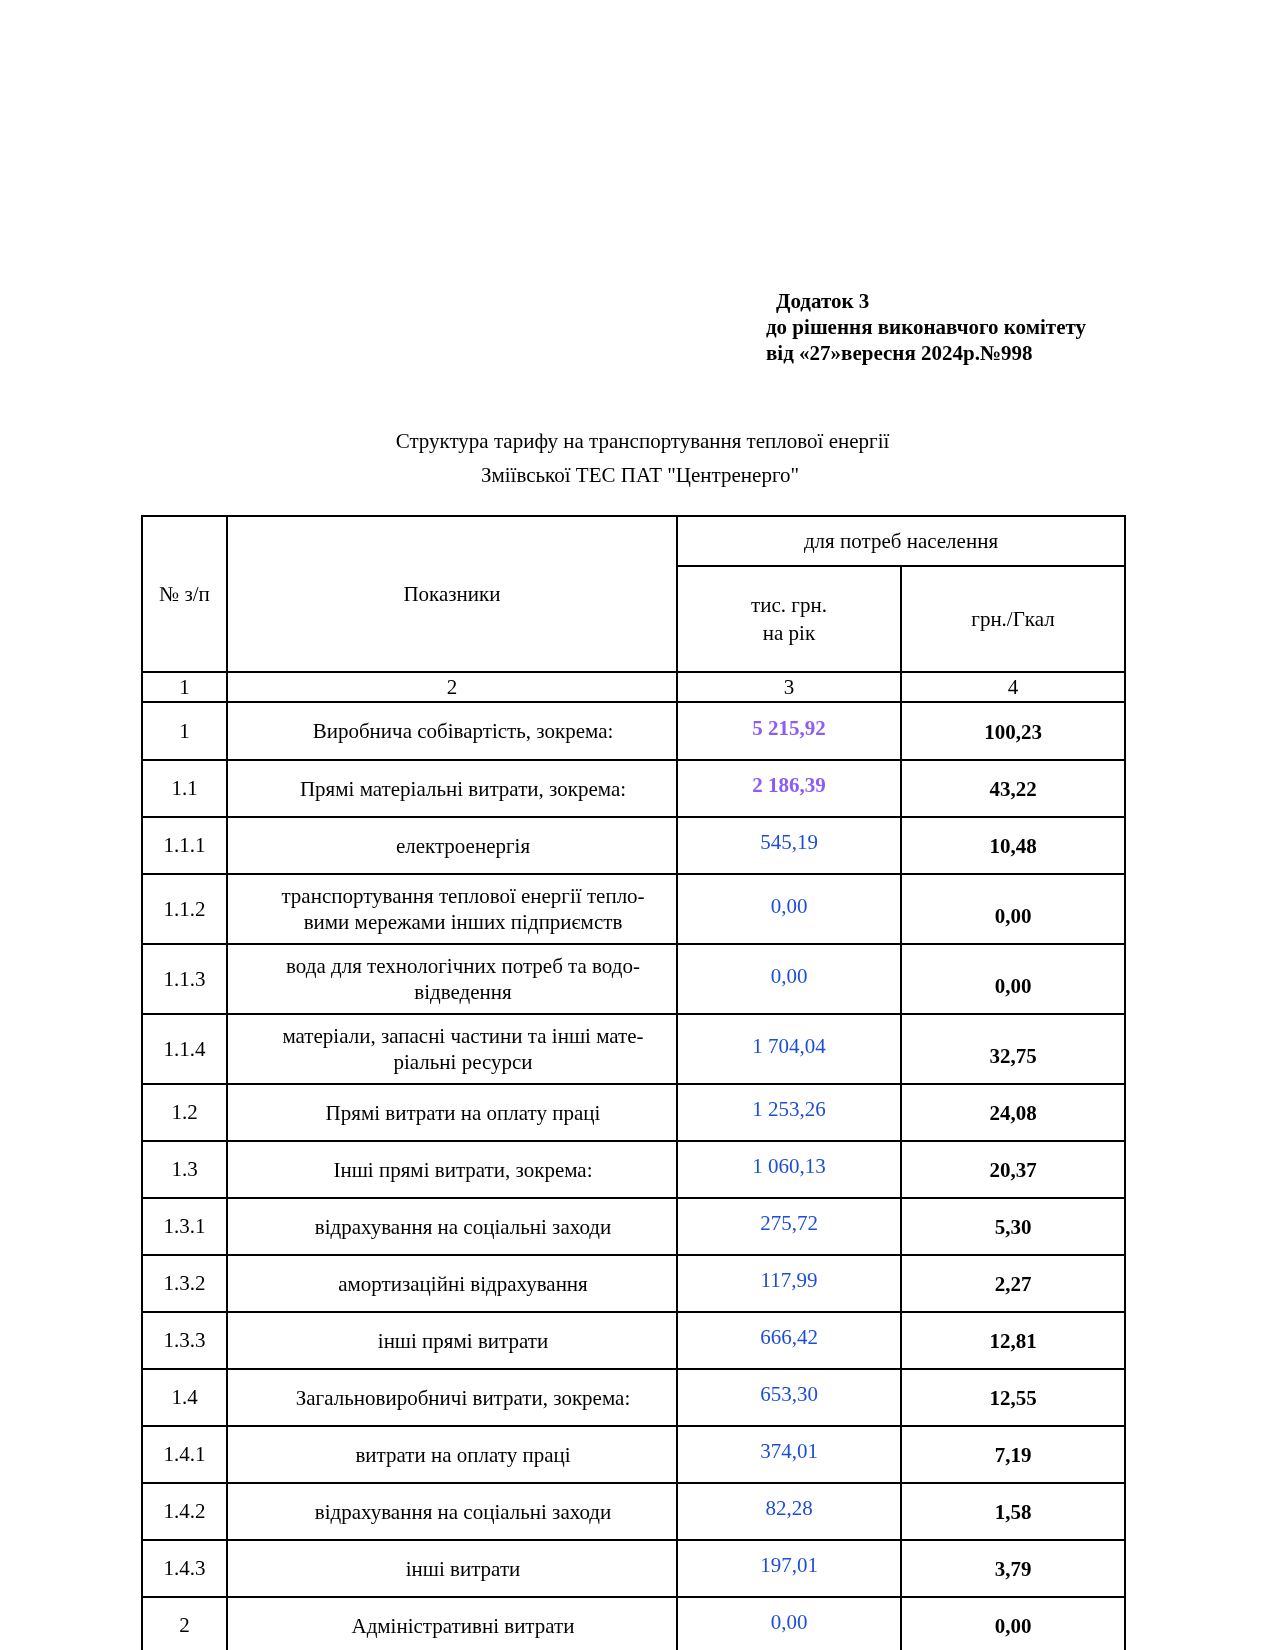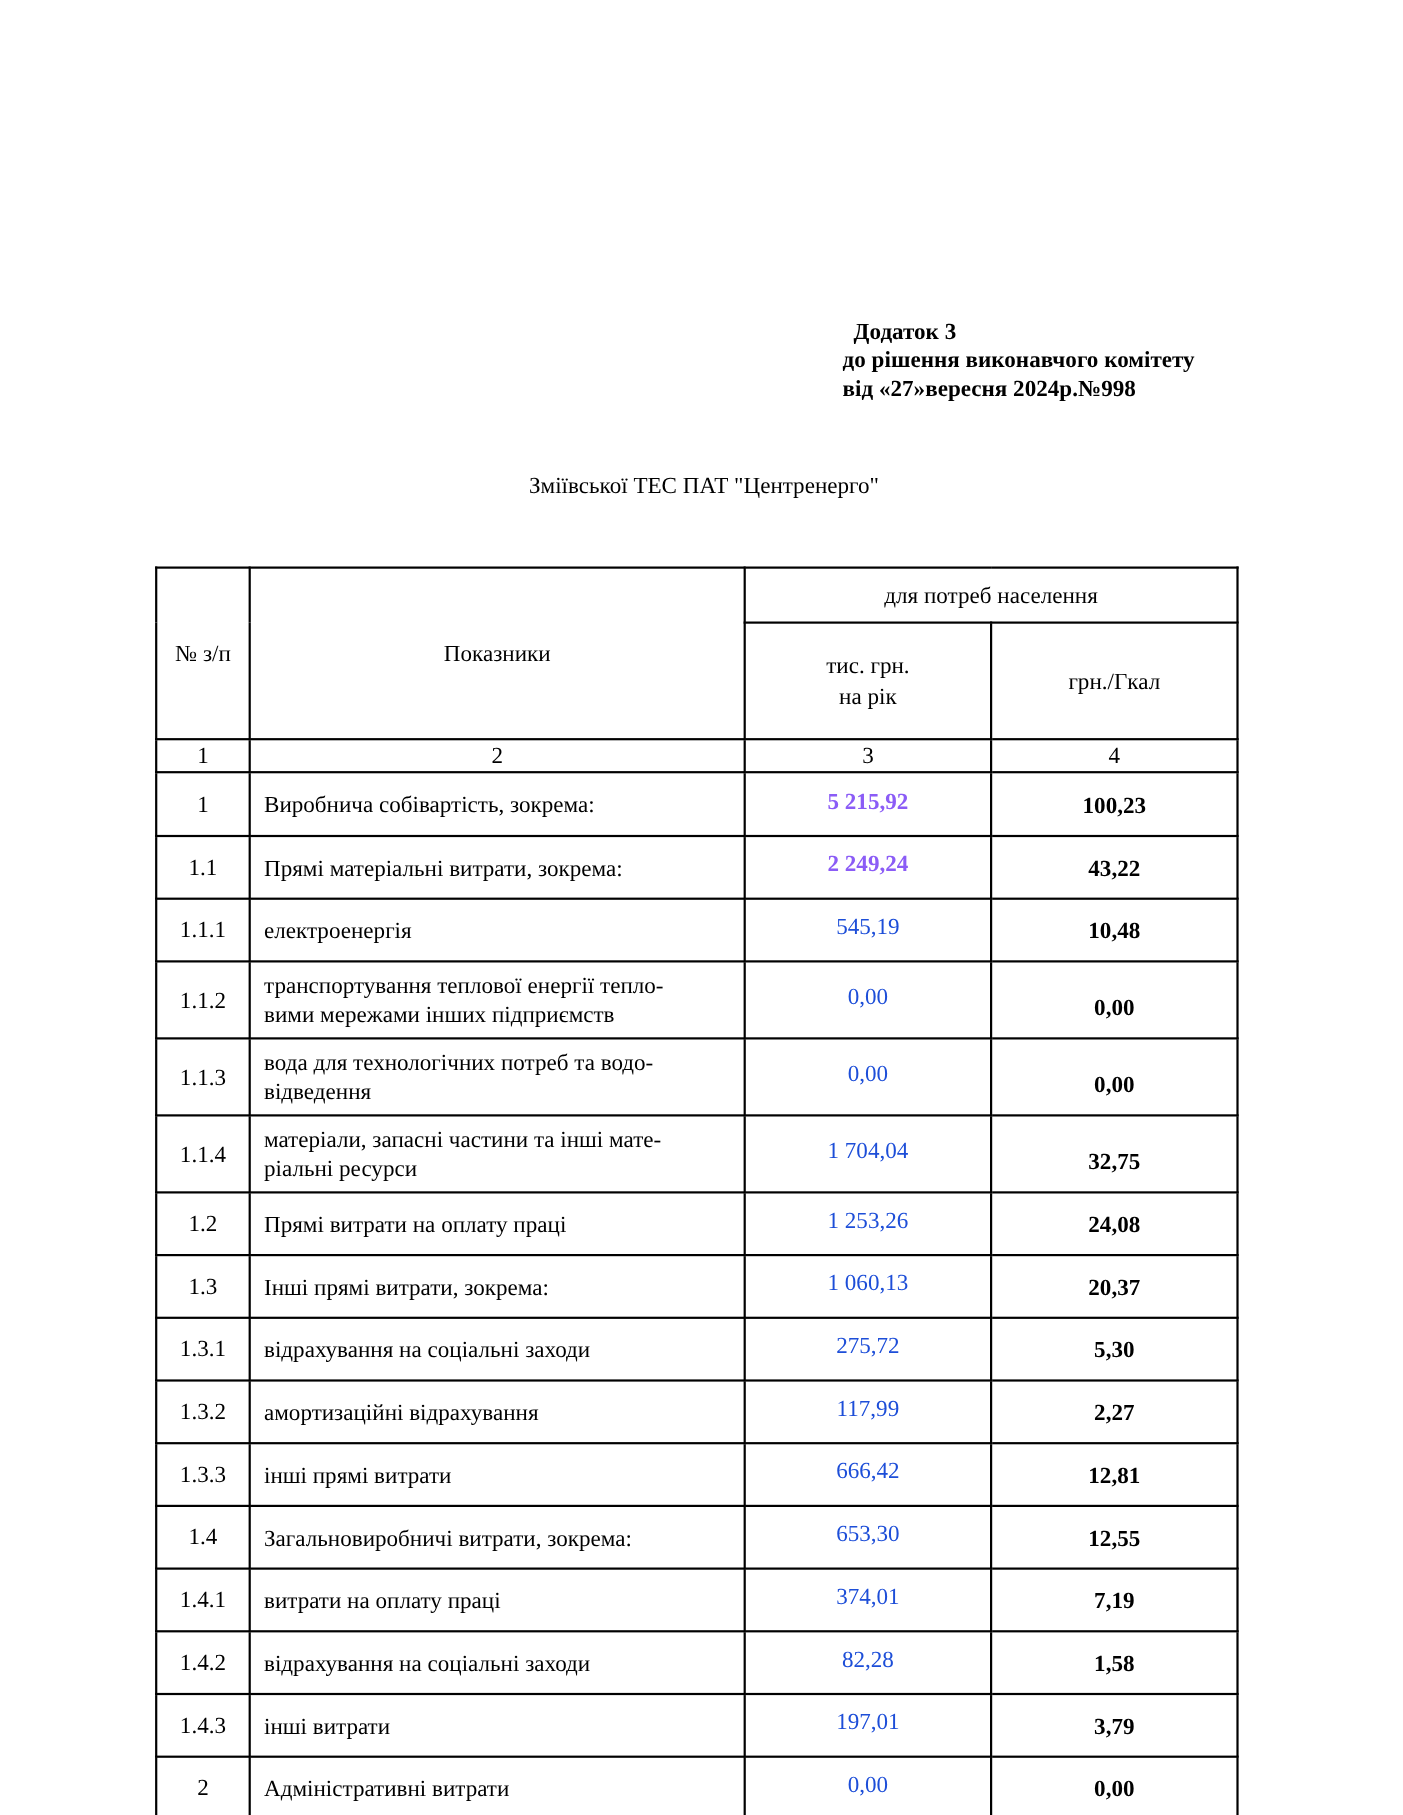--- a/index.html
+++ b/index.html
@@ -31,38 +31,39 @@
   col.c2 { width: 450px; }
   col.c3 { width: 224px; }
   col.c4 { width: 224px; }
   .hdr td { text-align: center; vertical-align: middle; margin-left: 16px; }
   .h1 { height: 50px; }
   .h2 { height: 106px; }
   .h2 .sub { line-height: 28px; }
   .num-row td { height: 28px; text-align: center; line-height: 26px; }
   .row td { vertical-align: middle; }
   .row .no { text-align: center; }
-  .row .name { padding-left: 12px; line-height: 26px; }
+  .row .name { padding-left: 22px; line-height: 26px; text-align: center; }
   .row .v3 { text-align: center; color: #1d4ed8; font-weight: normal; padding-bottom: 6px; }
   .row .v3.bold { font-weight: bold; color: #8b5cf6; }
   .row .v4 { text-align: center; font-weight: bold; vertical-align: bottom; padding-bottom: 14px; }
   .r-single td { height: 41px; border-radius: 20px; }
   .r-double td { height: 54px; }
   .r-first td { height: 42px; }
 </style>
 </head>
 <body>
 
 <div class="annex">
   <div class="l1">Додаток 3</div>
   <div>до рішення виконавчого комітету</div>
   <div>від «27»вересня 2024р.№998</div>
 </div>
 
 <div class="title">
+  <div class="t1">Структура тарифу на транспортування теплової енергії</div>
   <div class="t2">Зміївської ТЕС ПАТ "Центренерго"</div>
 </div>
 
 <table class="tariff">
   <colgroup>
       <col class="c1">
       <col class="c2">
       <col class="c3">
       <col class="c4">
     </colgroup>
@@ -89,21 +90,21 @@
   <tbody id="data-rows">
       <tr class="row r-first">
         <td class="no">1</td>
         <td class="name">Виробнича собівартість, зокрема:</td>
         <td class="v3 bold">5 215,92</td>
         <td class="v4">100,23</td>
       </tr>
       <tr class="row r-single">
         <td class="no">1.1</td>
         <td class="name">Прямі матеріальні витрати, зокрема:</td>
-        <td class="v3 bold">2 249,24</td>
+        <td class="v3 bold">2 186,39</td>
         <td class="v4">43,22</td>
       </tr>
       <tr class="row r-single">
         <td class="no">1.1.1</td>
         <td class="name">електроенергія</td>
         <td class="v3">545,19</td>
         <td class="v4">10,48</td>
       </tr>
       <tr class="row r-double">
         <td class="no">1.1.2</td>

